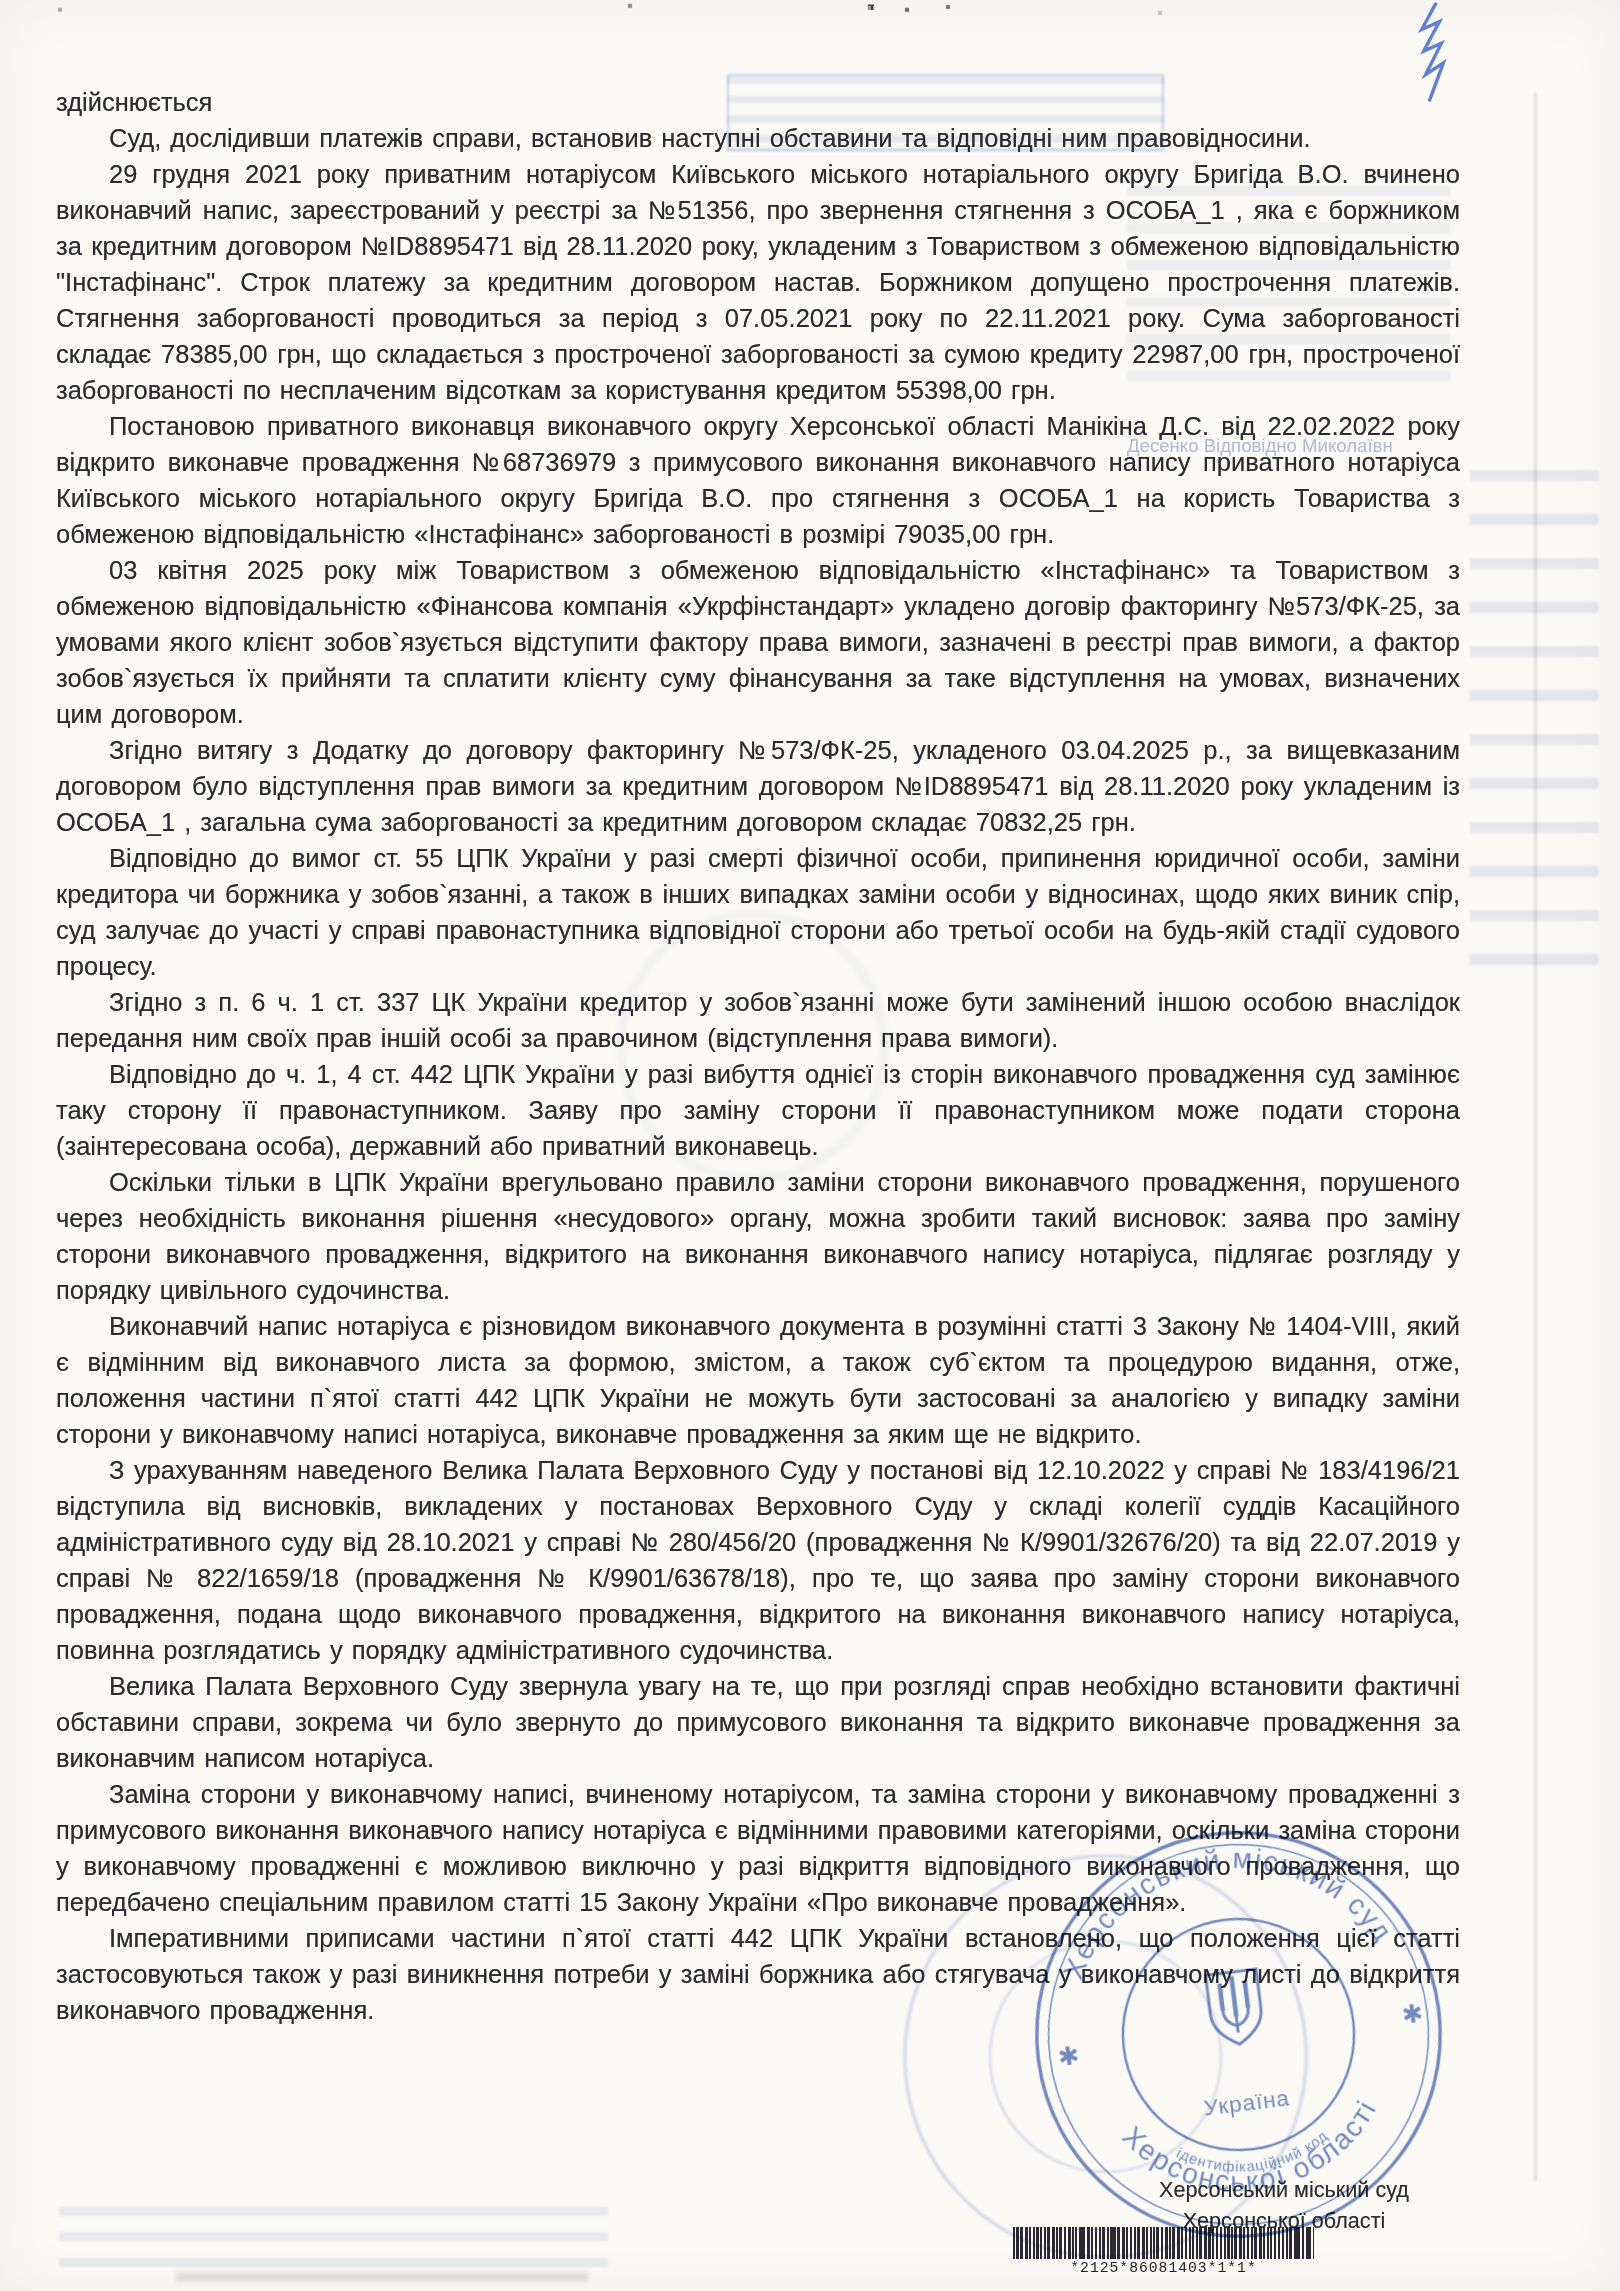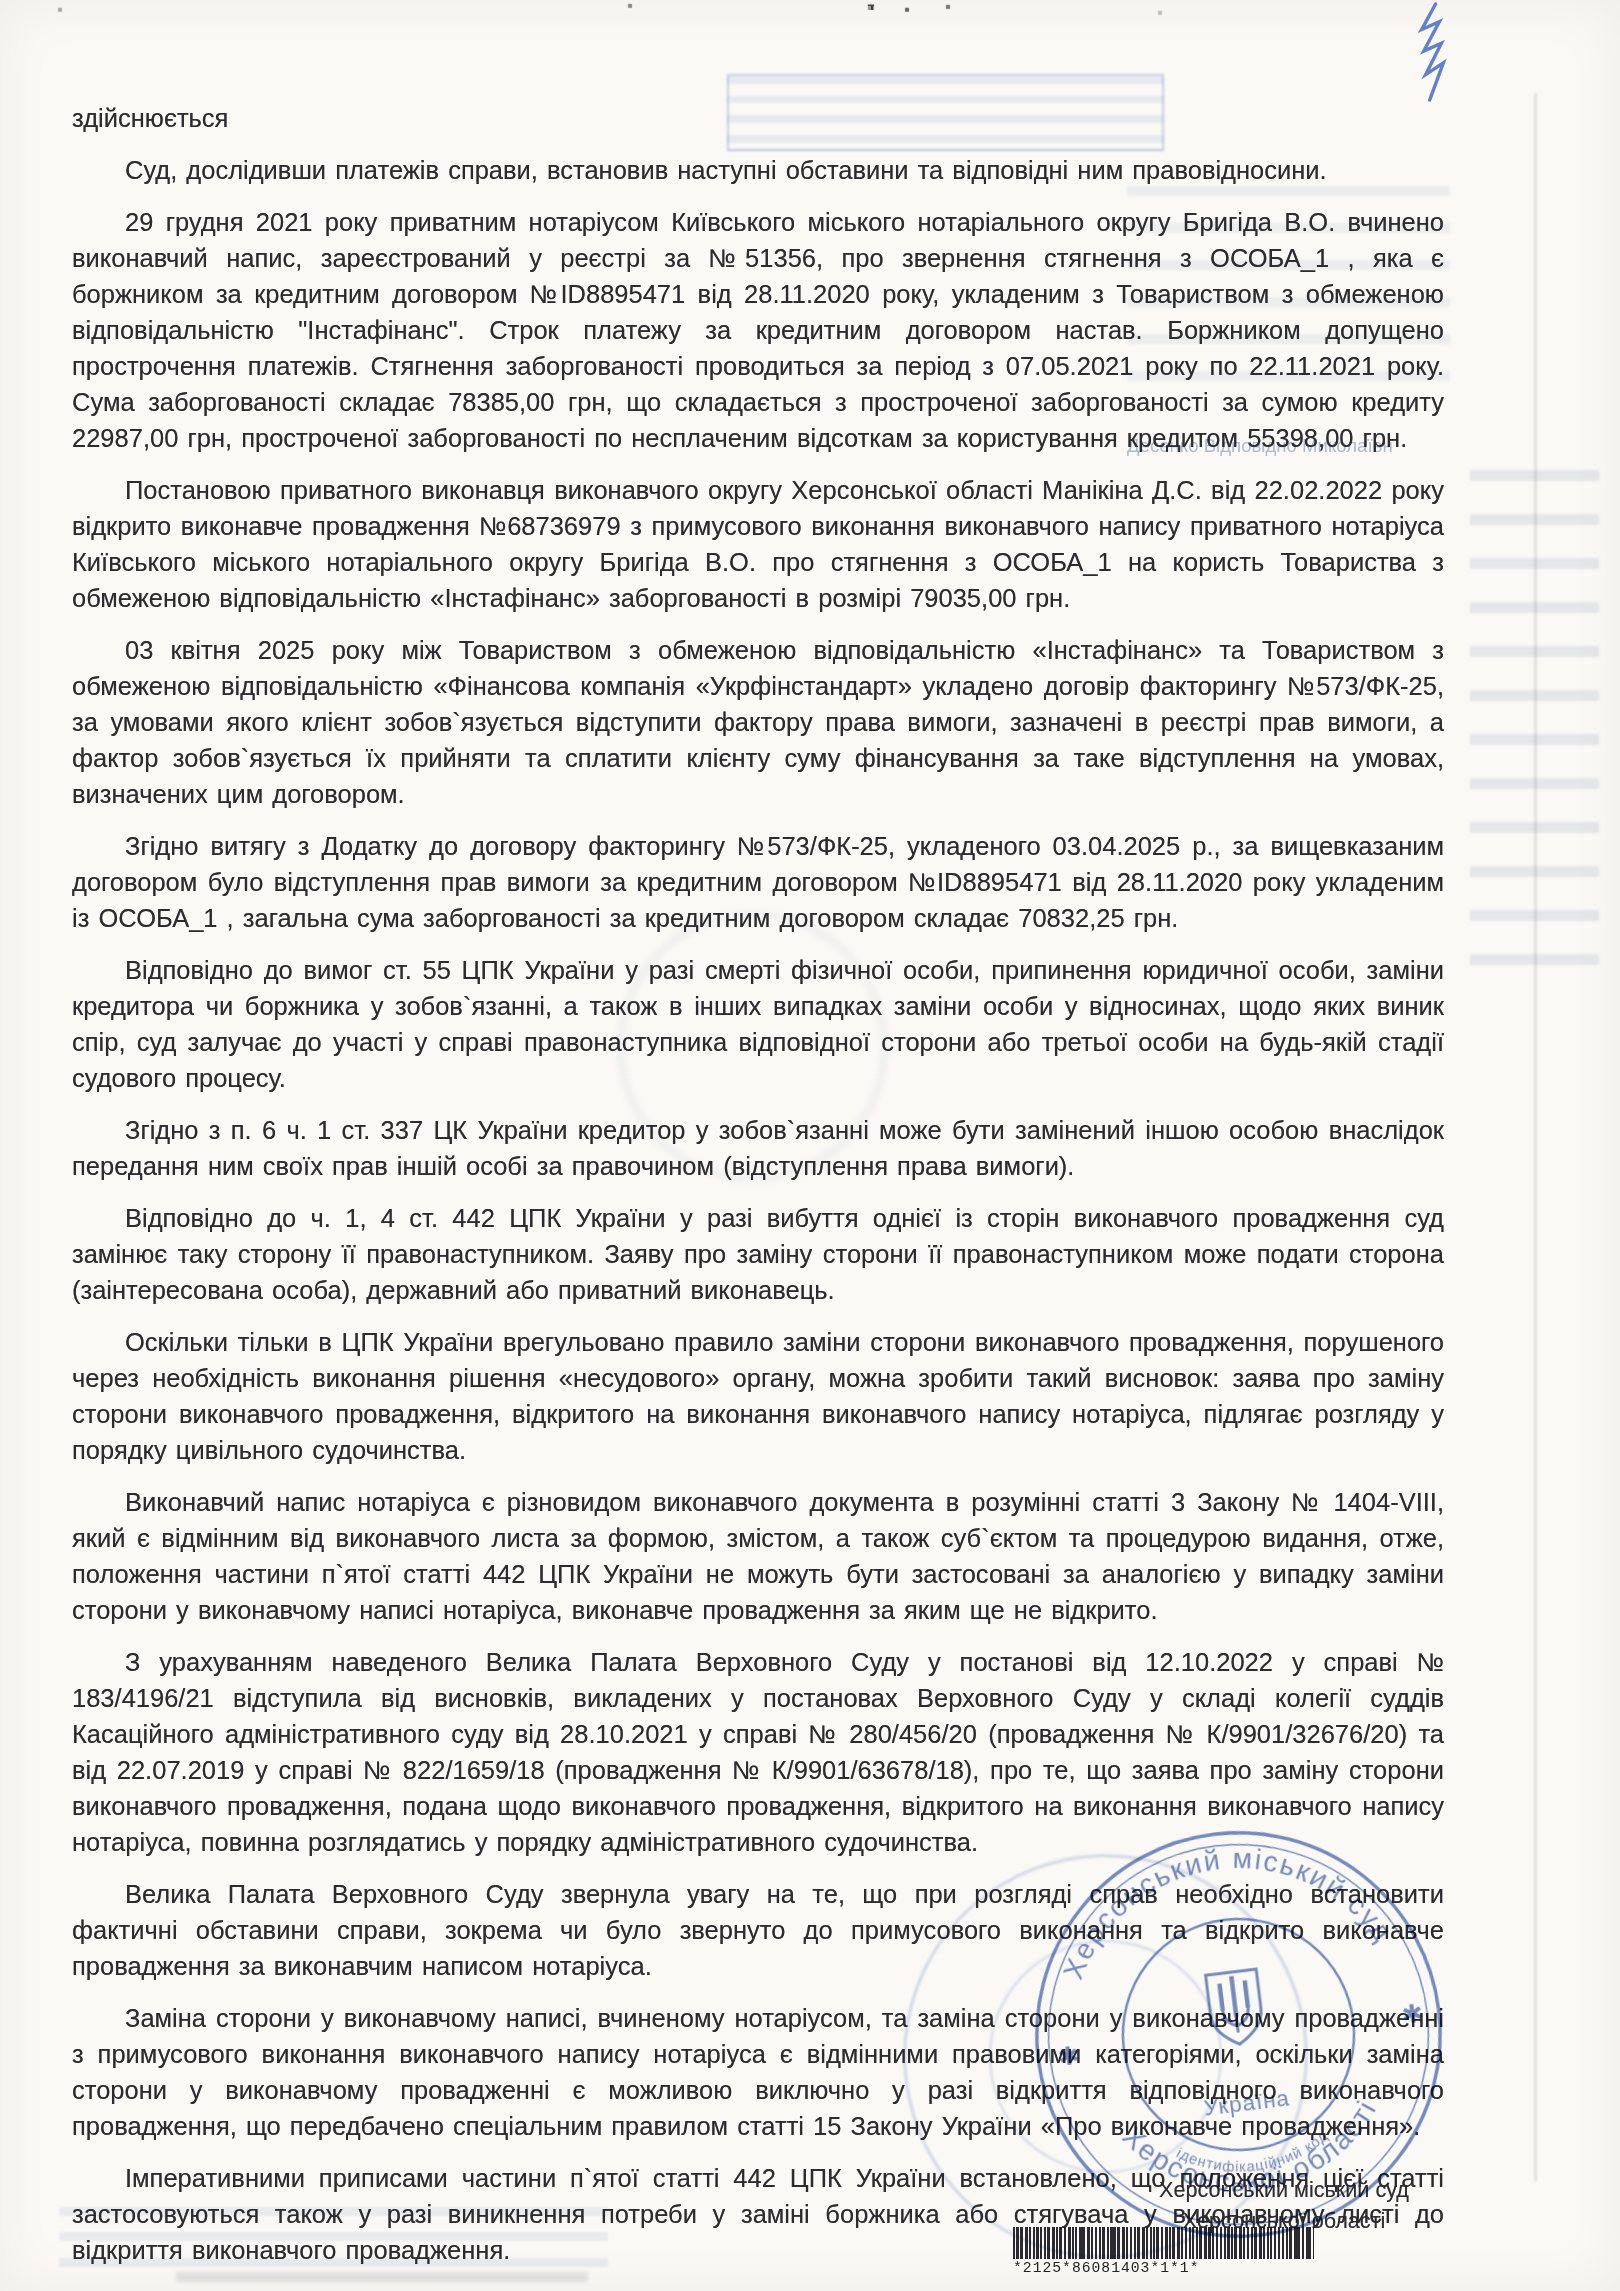--- a/index.html
+++ b/index.html
@@ -13,40 +13,40 @@
   }
   
   .doc-text{
     position:absolute;left:56px;top:84px;width:1404px;
     font-size:25.5px;line-height:36px;
     color:#2c2c30;
     text-align:justify;
     word-spacing:2px;
     text-shadow:0 0 0.4px rgba(0,0,0,.45);
   }
-  .doc-text p{margin:16px;}
+  .doc-text p{margin:0;}
   .doc-text p.indent{text-indent:53px;}
   .serif-run{font-family:Liberation Sans, sans-serif;}
   
   .footer-court{
     position:absolute;left:1088px;top:2174px;width:392px;
     text-align:center;font-size:21.6px;line-height:31px;color:#2d2d32;
     text-shadow:0 0 0.4px rgba(0,0,0,.4);
   }
   .barcode{
     position:absolute;left:1013px;top:2227px;width:301px;height:32px;
     background:
       repeating-linear-gradient(90deg,#191920 0 2px,transparent 2px 3.9px),
       repeating-linear-gradient(90deg,#191920 0 1px,transparent 1px 6.9px),
       repeating-linear-gradient(90deg,transparent 0 2.9px,#191920 2.9px 3.9px,transparent 3.9px 10.8px);
     opacity:.92;
   }
   .barcode-caption{
     position:absolute;left:1013px;top:2260px;width:301px;
-    font-size:14.7px;letter-spacing:1px;
+    text-align:center;font-size:14.7px;letter-spacing:1px;
     font-family:"Liberation Mono",monospace;color:#222;
   }
   
   .stamp{
     position:absolute;left:1027px;top:1823px;width:423px;height:423px;
     opacity:.66;mix-blend-mode:multiply;
     transform:rotate(-7deg);
     filter:blur(0.3px);
   }
   .stamp text{fill:#2e51a6;font-family:"Liberation Sans",sans-serif;}

